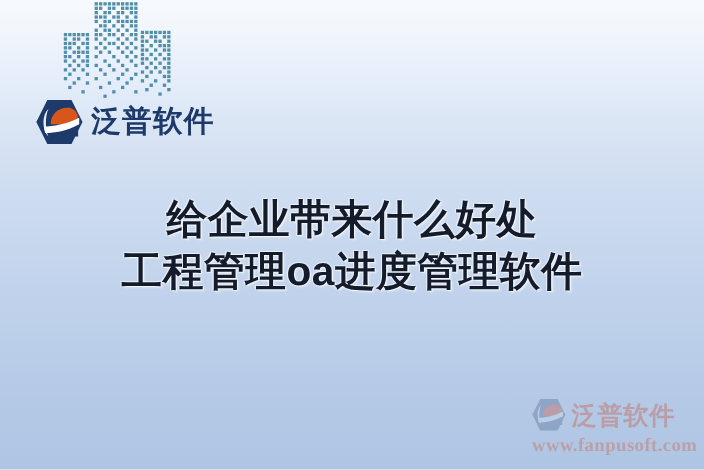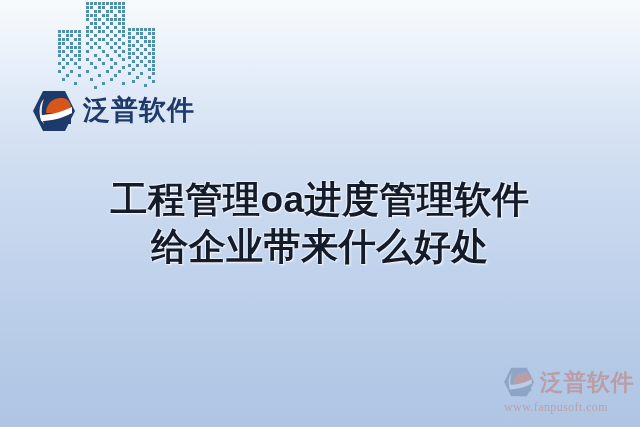--- a/index.html
+++ b/index.html
@@ -122,22 +122,22 @@
     font-weight: bold;
     color: #c2776e;
     line-height: 1;
     letter-spacing: 0.5px;
     white-space: nowrap;
   }
   #wm-url {
     margin-top: 3px;
     margin-left: 2px;
     font-family: "Liberation Serif", "DejaVu Serif", serif;
-    font-size: 12px;
-    font-weight: normal;
+    font-size: 17px;
+    font-weight: bold;
     color: #c57d72;
     letter-spacing: 0.4px;
     white-space: nowrap;
   }
 </style>
 </head>
 <body>
 
 <div id="banner">
 
@@ -381,22 +381,22 @@
 
         <path d="M12 9 C6 14, 6 28, 12 34 C9 27, 9 16, 12 9 Z" fill="#ffffff" opacity="0.9"></path>
       </svg>
     </div>
     <div id="logo-wordmark">
       <div id="logo-cn">泛普软件</div>
     </div>
   </div>
 
   <div id="headline">
+    <div class="line">给企业带来什么好处</div>
     <div class="line">工程管理oa进度管理软件</div>
-    <div class="line">给企业带来什么好处</div>
   </div>
 
   <div id="watermark">
     <div id="wm-row">
       <div id="wm-mark">
         <svg width="34" height="30" viewBox="0 0 44 42" xmlns="http://www.w3.org/2000/svg" aria-hidden="true">
           <path d="M11 1 L33 1 L43 21 L33 41 L11 41 L1 21 Z" fill="#6f86ab"></path>
           <path d="M14 23 C14 13, 22 7, 31 8 C36 9, 39 13, 39 18 L39 23 Z" fill="#c2776e"></path>
           <path d="M8 25 C16 25, 28 23, 40 17 L40 23 C29 29, 18 31, 9 31 Z" fill="#c3d2e8"></path>
           <path d="M13 33 C22 33, 31 30, 39 26 L39 34 L17 34 Z" fill="#6f86ab"></path>

